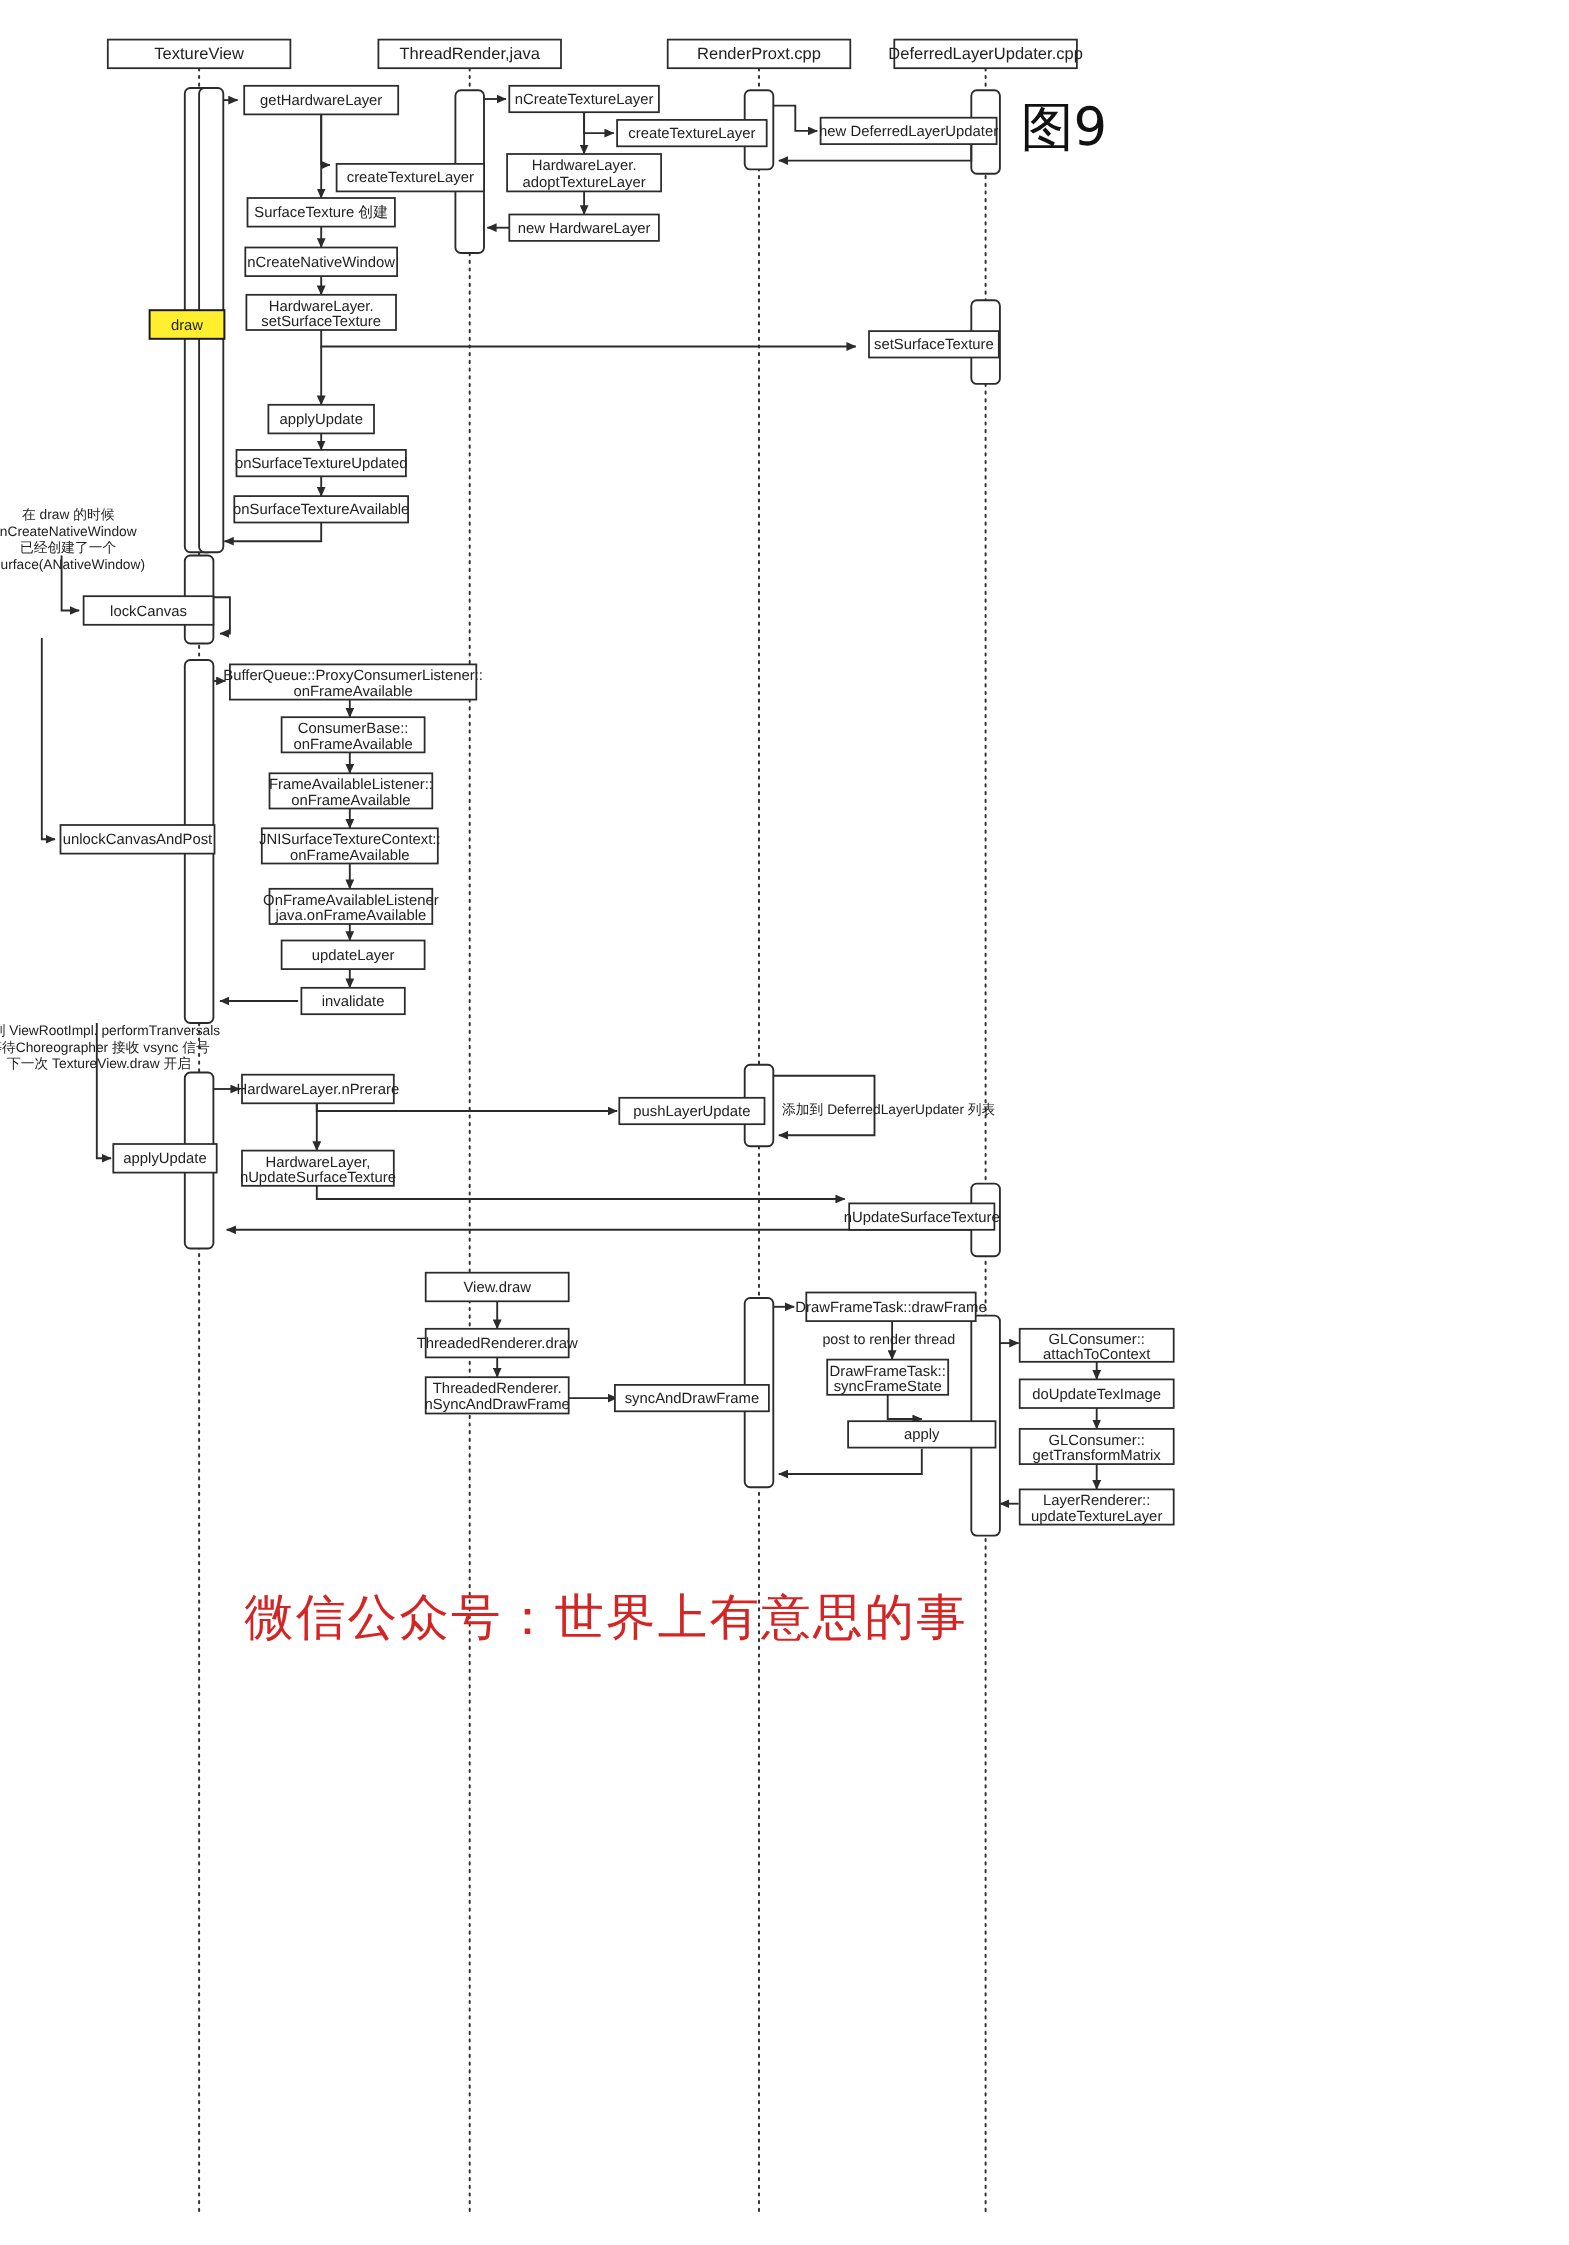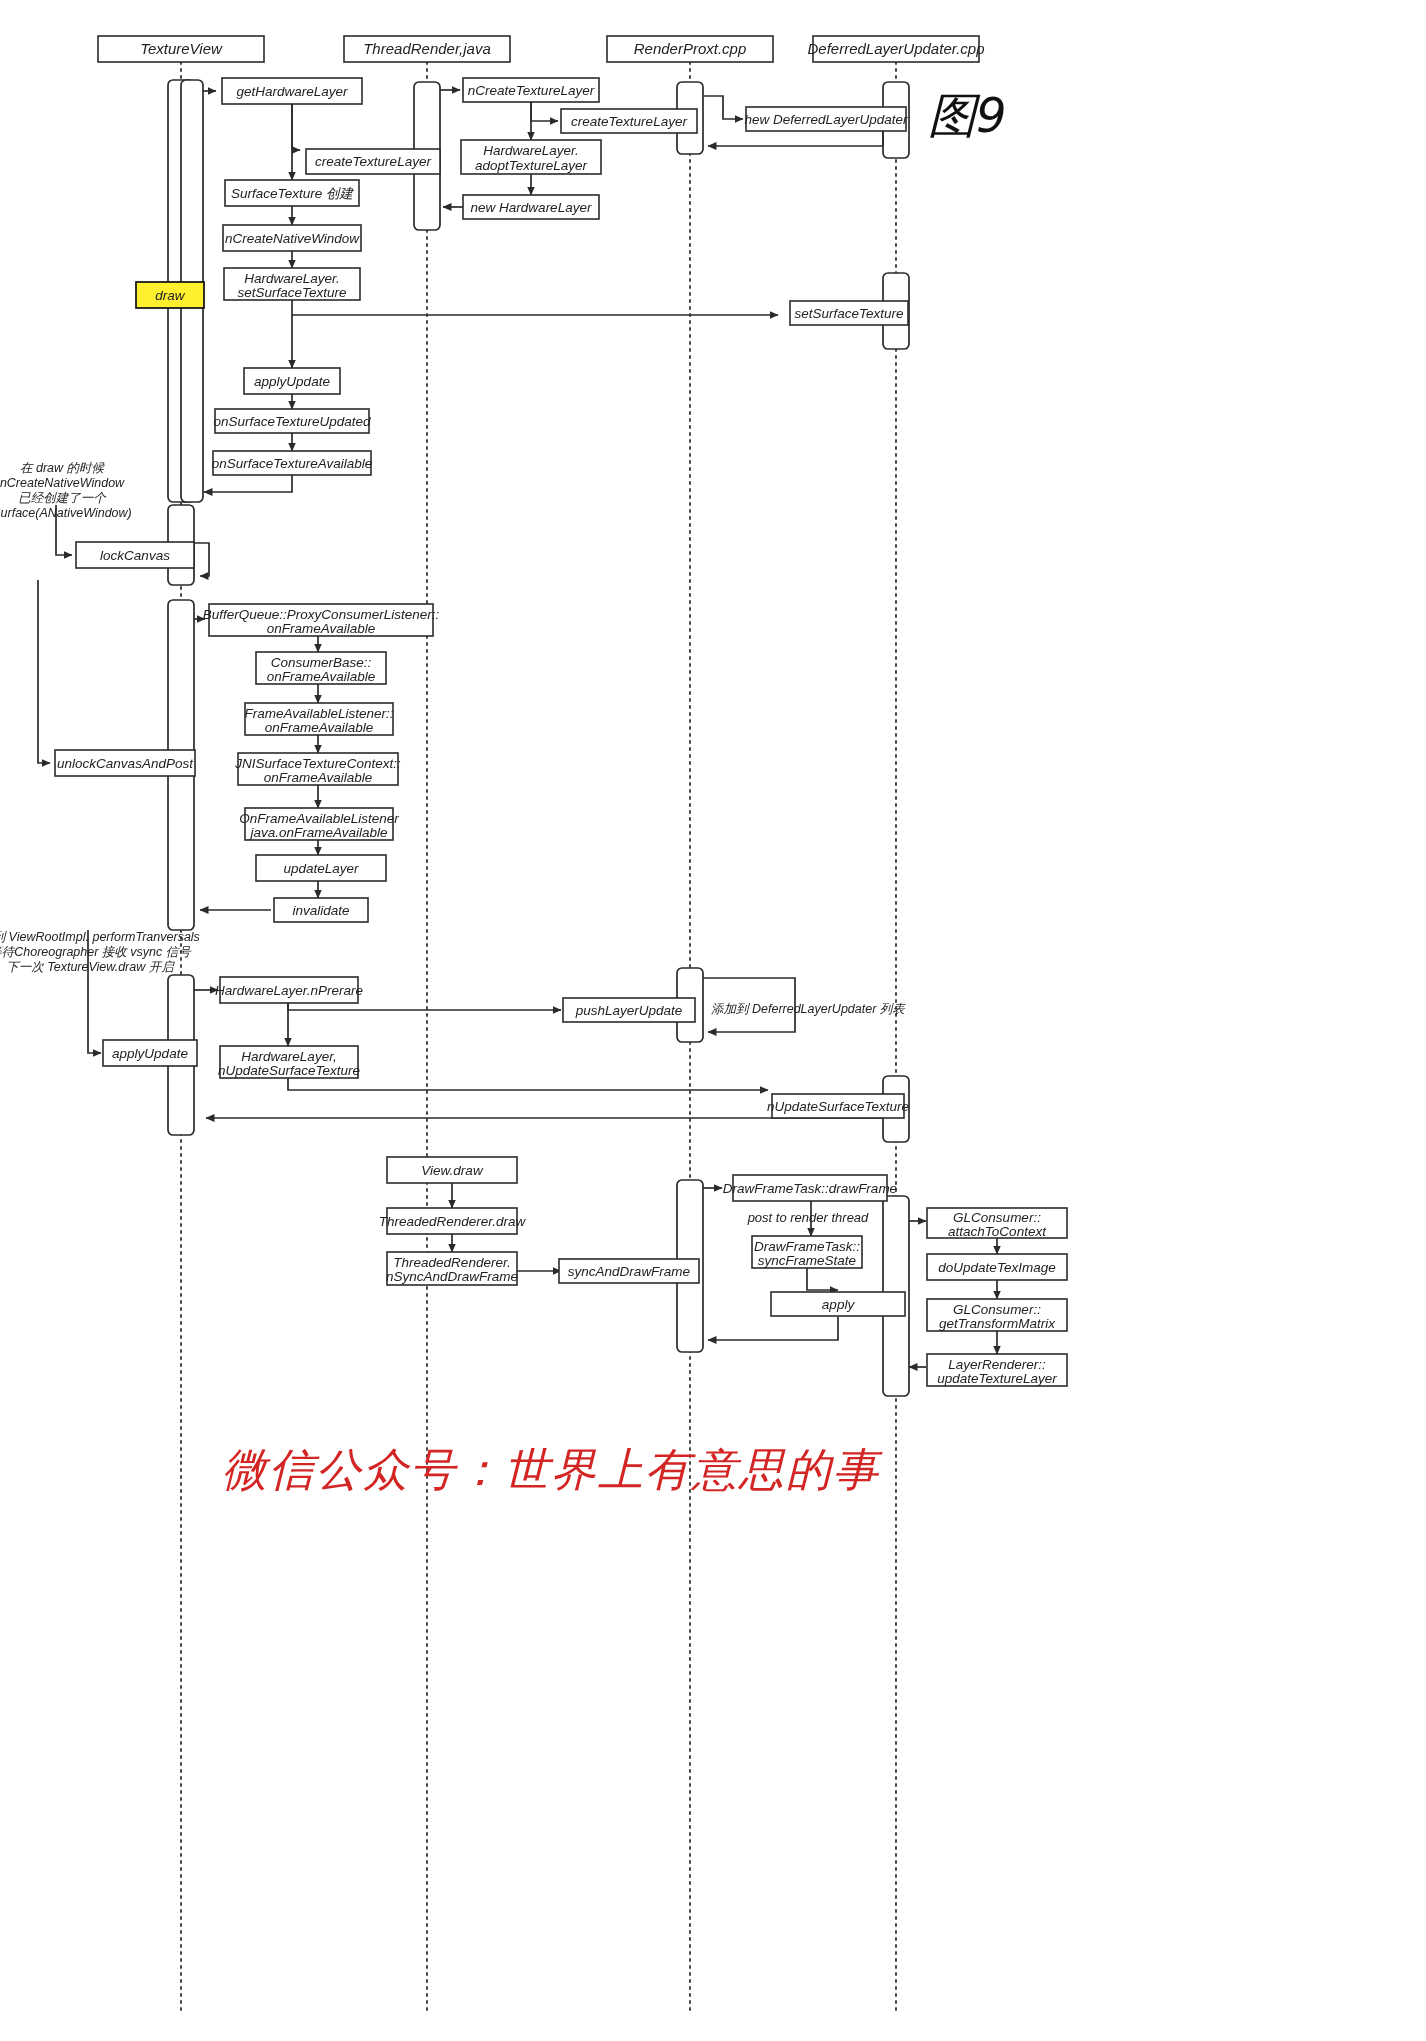--- a/index.html
+++ b/index.html
@@ -11,21 +11,20 @@
     font-family: "Liberation Sans", "DejaVu Sans", sans-serif;
     width: 1426px;
     height: 2041px;
     position: relative;
     overflow: hidden;
   }
   #diagram-root {
     position: relative;
     width: 1426px;
     height: 1539px;
-    font-style: italic;
   }
   svg#seq-svg {
     position: absolute;
     top: 0; left: 0;
     width: 1426px;
     height: 2041px;
   }
   .lifeline-header rect {
     fill: #ffffff;
     stroke: #2b2b2b;

